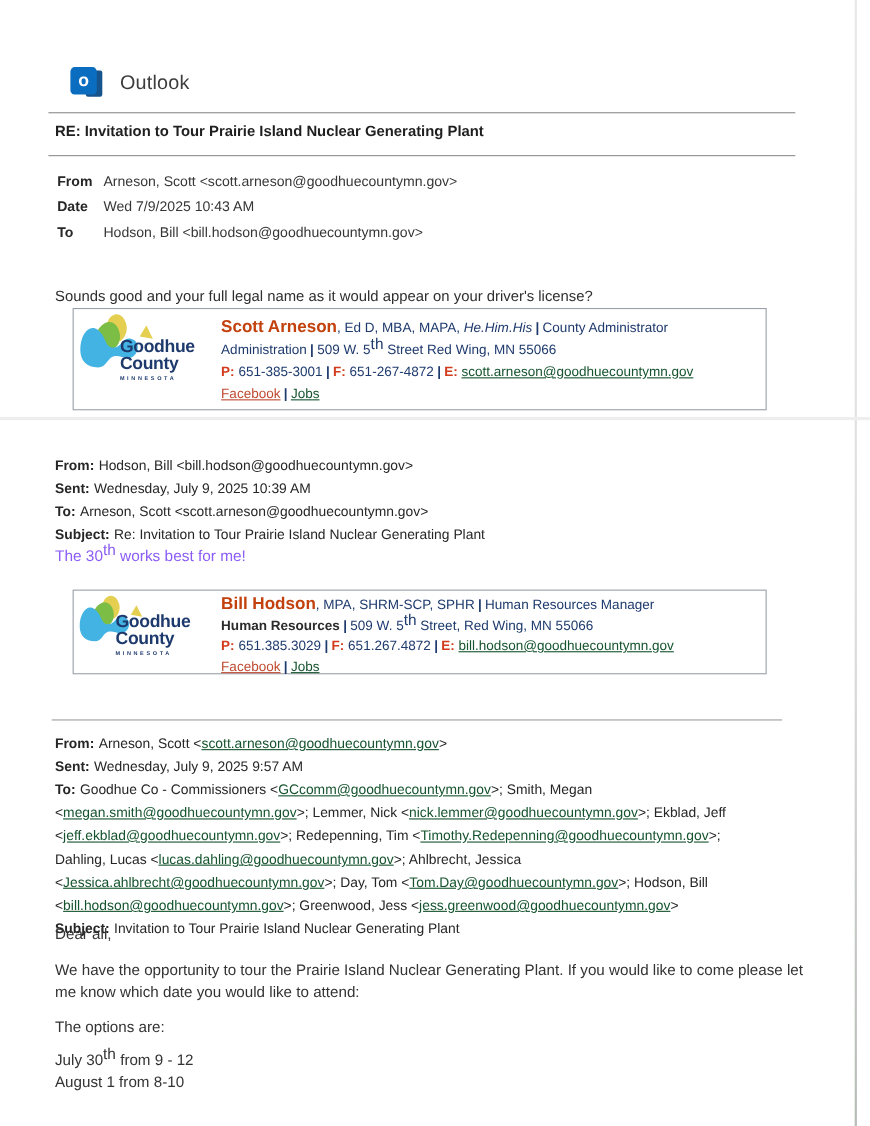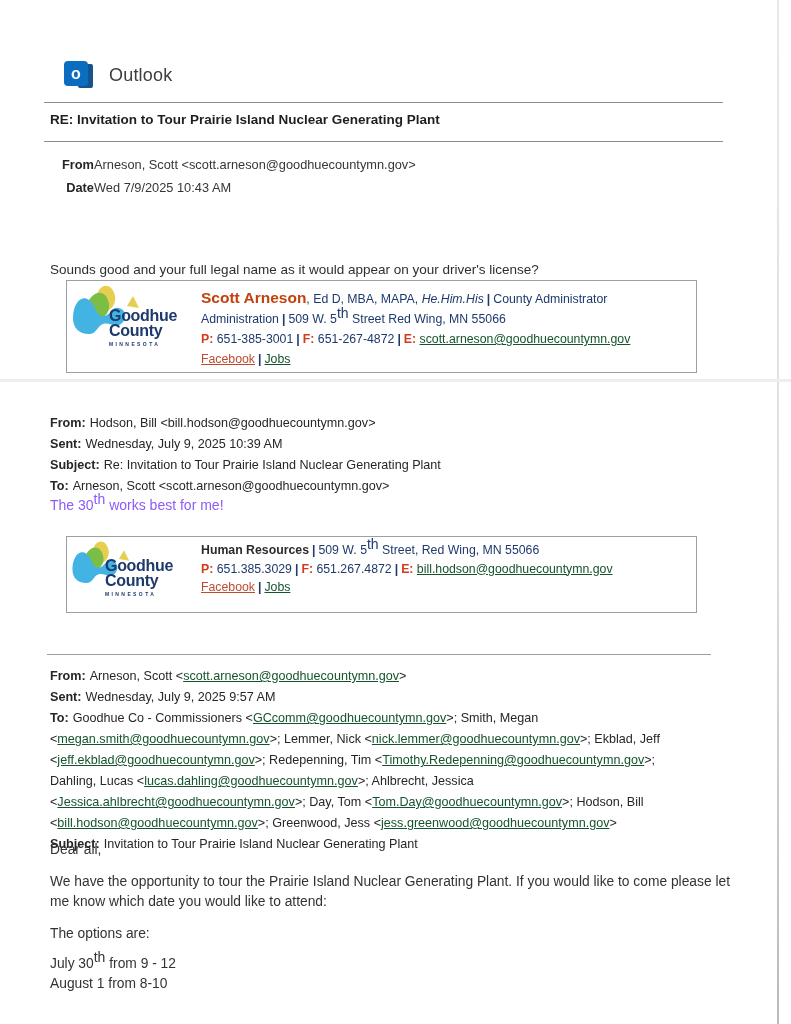--- a/index.html
+++ b/index.html
@@ -18,21 +18,21 @@
   .ol-front { position:absolute; left:0; top:1px; width:24px; height:25px; background:#0b6dc0; border-radius:4px;
     color:#fff; font-weight:bold; font-size:16px; display:flex; align-items:center; justify-content:center; }
   .ol-name { font-size:18px; color:#3d3d3d; letter-spacing:0.2px; }
 
   .rule { position:absolute; left:44px; width:679px; height:1px; background:#8c8c8c; }
   .r1 { top:102px; } .r2 { top:141px; }
 
   .subject { position:absolute; left:50px; top:112px; font-size:13.5px; font-weight:bold; color:#1f1f1f; }
 
   .meta { position:absolute; left:52px; top:153px; font-size:12.8px; color:#363636; }
-  .meta .row { display:flex; height:23px; align-items:center;text-align:right; }
+  .meta .row { display:flex; height:23px; align-items:center; }
   .meta .lab { width:42px; font-weight:bold; color:#262626; flex:0 0 42px; }
 
   .body1 { position:absolute; left:50px; top:239px; font-size:13.5px; color:#2e2e2e;margin-top:23px; }
 
   
   .sigbox { position:absolute; left:66px; width:631px; border:1px solid #9aa0a8; background:#fff; display:flex; }
   .sig1 { top:280px; height:93px; }
   .sig2 { top:536px; height:77px; }
   .glogo { position:relative; width:126px; flex:0 0 126px; overflow:hidden; }
   .gwaves { position:absolute; left:2px; top:3px; }
@@ -92,20 +92,24 @@
 
   <div class="meta">
     <div class="row">
       <span class="lab">From</span>
       <span>Arneson, Scott &lt;scott.arneson@goodhuecountymn.gov&gt;</span>
     </div>
     <div class="row">
       <span class="lab">Date</span>
       <span>Wed 7/9/2025 10:43 AM</span>
     </div>
+    <div class="row">
+      <span class="lab">To</span>
+      <span>Hodson, Bill &lt;bill.hodson@goodhuecountymn.gov&gt;</span>
+    </div>
   </div>
 
   <p class="body1">Sounds good and your full legal name as it would appear on your driver's license?</p>
 
   <div class="sigbox sig1">
     <div class="glogo">
       <svg class="gwaves" width="86" height="56" viewBox="0 0 86 56">
         <path d="M30 6 C36 -2 44 2 46 12 C47 18 44 24 40 26 L30 30 L24 20 Z" fill="#e4cf50"></path>
         <path d="M58 22 L64 12 L70 24 Z" fill="#e4cf50"></path>
         <path d="M20 16 C28 4 38 8 40 20 C41 28 36 34 30 34 C24 34 18 28 20 16 Z" fill="#7cbd45"></path>
@@ -129,41 +133,44 @@
       </div>
       <div>
         <span class="lnk-red">Facebook</span><span class="pipe">|</span><span class="lnk">Jobs</span>
       </div>
     </div>
   </div>
 
   <div class="quote q1">
     <p><b class="qlab">From:</b><span>Hodson, Bill &lt;bill.hodson@goodhuecountymn.gov&gt;</span></p>
     <p><b class="qlab">Sent:</b><span>Wednesday, July 9, 2025 10:39 AM</span></p>
+    <p><b class="qlab">To:</b><span>Arneson, Scott &lt;scott.arneson@goodhuecountymn.gov&gt;</span></p>
     <p><b class="qlab">Subject:</b><span>Re: Invitation to Tour Prairie Island Nuclear Generating Plant</span></p>
-    <p><b class="qlab">To:</b><span>Arneson, Scott &lt;scott.arneson@goodhuecountymn.gov&gt;</span></p>
   </div>
 
   <p class="reply1"><span>The 30</span><sup>th</sup><span> works best for me!</span></p>
 
   <div class="sigbox sig2">
     <div class="glogo">
       <svg class="gwaves" width="86" height="56" viewBox="0 0 86 56">
         <path d="M30 6 C36 -2 44 2 46 12 C47 18 44 24 40 26 L30 30 L24 20 Z" fill="#e4cf50"></path>
         <path d="M58 22 L64 12 L70 24 Z" fill="#e4cf50"></path>
         <path d="M20 16 C28 4 38 8 40 20 C41 28 36 34 30 34 C24 34 18 28 20 16 Z" fill="#7cbd45"></path>
         <path d="M4 34 C4 20 12 10 20 16 C28 22 26 32 34 32 C42 32 42 22 50 24 C58 26 58 36 52 40 C46 44 40 38 34 40 C28 42 28 50 20 50 C10 50 4 44 4 34 Z" fill="#43b3e3"></path>
       </svg>
       <div class="gtext">
         <span class="gt1">Goodhue</span>
         <span class="gt1">County</span>
         <span class="gt3">MINNESOTA</span>
       </div>
     </div>
     <div class="sigtext">
+      <div>
+        <span class="signame">Bill Hodson</span><span>, MPA, SHRM-SCP, SPHR</span><span class="pipe">|</span><span>Human Resources Manager</span>
+      </div>
       <div>
         <span class="dept-bold">Human Resources</span><span class="pipe">|</span><span>509 W. 5</span><sup>th</sup><span> Street, Red Wing, MN 55066</span>
       </div>
       <div>
         <span class="plabel">P:</span> <span>651.385.3029</span><span class="pipe">|</span><span class="plabel">F:</span> <span>651.267.4872</span><span class="pipe">|</span><span class="plabel">E:</span> <span class="lnk">bill.hodson@goodhuecountymn.gov</span>
       </div>
       <div>
         <span class="lnk-red">Facebook</span><span class="pipe">|</span><span class="lnk">Jobs</span>
       </div>
     </div>

